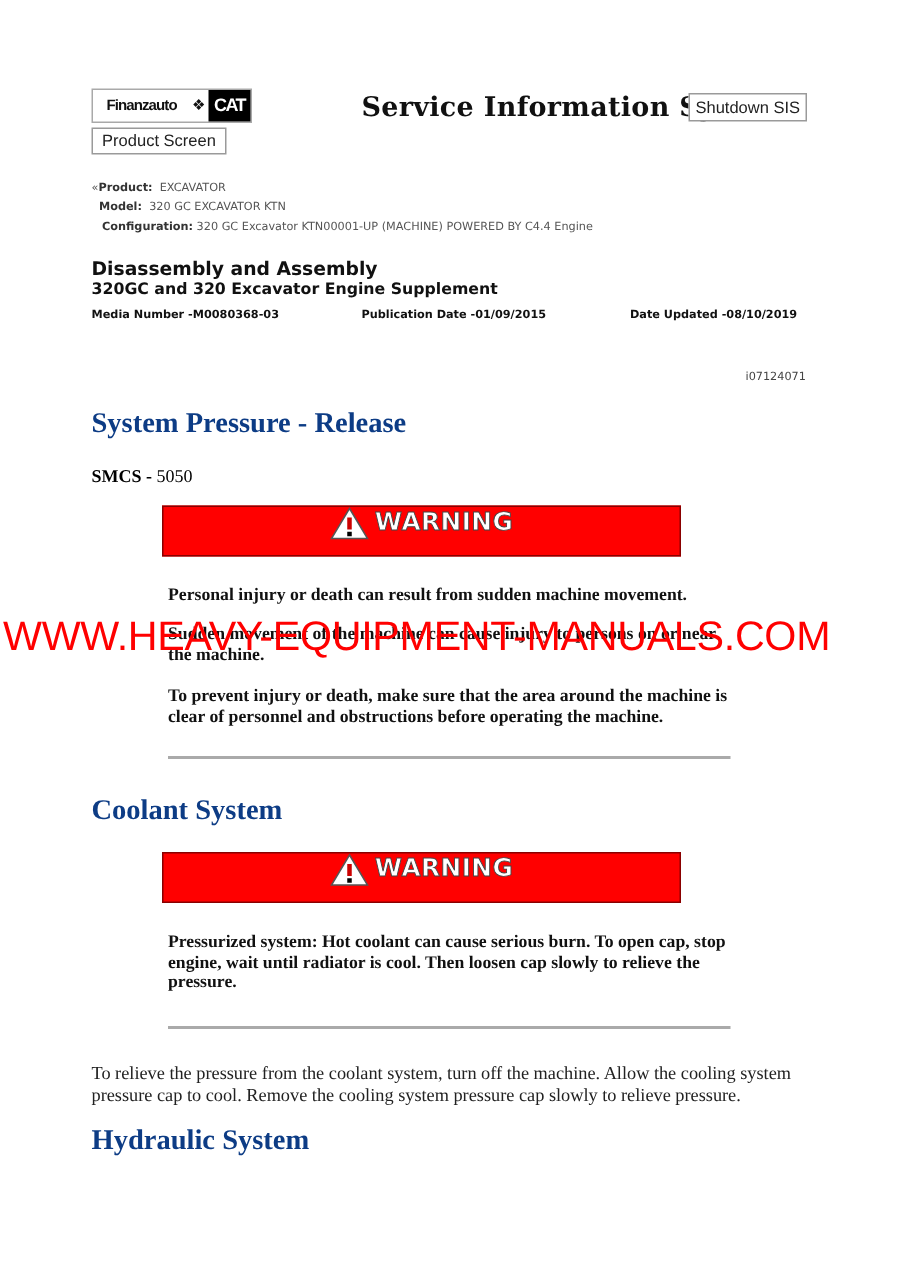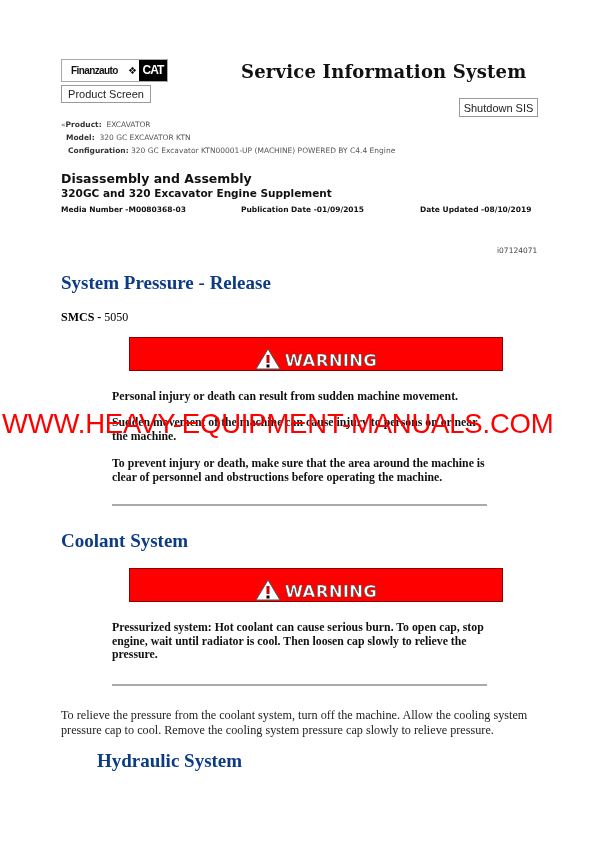--- a/index.html
+++ b/index.html
@@ -4,39 +4,39 @@
 <style>
   html, body { margin:0; padding:0; background:#ffffff; }
   body { width:600px; height:849px; position:relative; overflow:hidden; font-family:"DejaVu Sans", sans-serif; color:#000; }
   .abs { position:absolute; }
   .logo-box { left:61px; top:59px; width:107px; height:23px; border:1px solid #a9a9a9; background:#fff; box-sizing:border-box; }
   .logo-fin { position:absolute; left:9px; top:5px; font-family:"Liberation Sans", sans-serif; font-weight:bold; font-size:10px; letter-spacing:-0.6px; color:#111; }
   .logo-fin-mark { position:absolute; left:66px; top:5px; font-size:10px; font-weight:bold; color:#111; }
   .logo-cat { position:absolute; right:0; top:0; width:28px; height:21px; background:#000; color:#fff; font-family:"Liberation Sans", sans-serif; font-weight:bold; font-size:12px; line-height:21px; text-align:center; letter-spacing:-1px; }
   .btn { border:1px solid #9a9a9a; background:#fff; font-family:"Liberation Sans", sans-serif; font-size:11px; color:#222; box-sizing:border-box; text-align:center; line-height:16px; padding:0; cursor:pointer; }
   .prev-btn { left:61px; top:85px; width:90px; height:18px; }
-  .shutdown-btn { left:459px; top:62px; width:79px; height:19px;margin-top:36px; }
+  .shutdown-btn { left:459px; top:62px; width:79px; height:19px; }
   .sis-title { left:241px; top:61px; font-family:"DejaVu Serif", serif; font-weight:bold; font-size:18px; letter-spacing:0.2px; color:#111; }
   .meta { font-family:"DejaVu Sans", sans-serif; font-size:7.5px; color:#555; }
   .meta b { font-weight:bold; color:#333; }
   .meta-product { left:61px; top:120px; }
   .meta-model { left:66px; top:133px; }
   .meta-config { left:68px; top:146px; }
   .doc-h1 { left:61px; top:171px; font-weight:bold; font-size:12.5px; color:#111; }
   .doc-h2 { left:61px; top:187px; font-weight:bold; font-size:10.5px; color:#111; }
   .doc-row { left:61px; top:205px; width:480px; font-weight:bold; font-size:7.5px; color:#111; }
   .doc-row span { position:absolute; top:0; white-space:nowrap; }
   .doc-id { left:497px; top:246px; font-size:7.5px; color:#444; }
   .sec-title { font-family:"Liberation Serif", serif; font-weight:bold; font-size:19px; color:#0d3c85; }
   .sec1 { left:61px; top:272px; }
   .sec2 { left:61px; top:530px; }
-  .sec3 { left:61px; top:750px;margin-left:36px; }
+  .sec3 { left:61px; top:750px; }
   .smcs { left:61px; top:310px; font-family:"Liberation Serif", serif; font-size:12px; }
   .smcs b { font-weight:bold; }
-  .warn { left:129px; width:374px; height:34px; background:#ff0000; border:1px solid #8a0000; box-sizing:border-box; display:flex; align-items:flex-end; justify-content:center; }
+  .warn { left:108px; width:346px; height:34px; background:#ff0000; border:1px solid #8a0000; box-sizing:border-box; display:flex; align-items:flex-start; justify-content:center; }
   .warn1 { top:337px; }
   .warn2 { top:568px; }
   .warn-tri { width:26px; height:22px; margin-right:4px; }
   .warn-label { font-family:"DejaVu Sans", sans-serif; font-weight:bold; font-size:16.5px; color:#fff; letter-spacing:0.3px; -webkit-text-stroke:0.6px #444; }
   .wtext { left:112px; width:376px; font-family:"Liberation Serif", serif; font-weight:bold; font-size:11.8px; line-height:13.5px; color:#111; }
   .w1a { top:390px; }
   .w1b { top:416px; }
   .w1c { top:457px; }
   .w2a { top:621px; }
   .rule { left:112px; width:375px; height:2px; background:#aaaaaa; }

